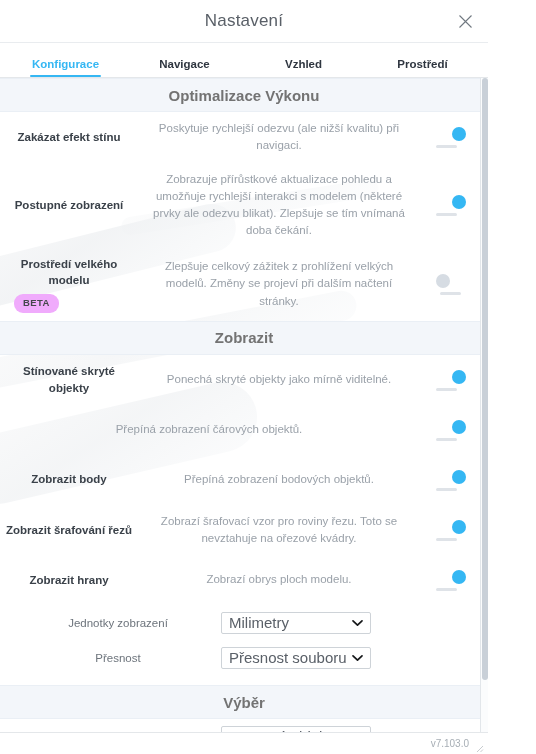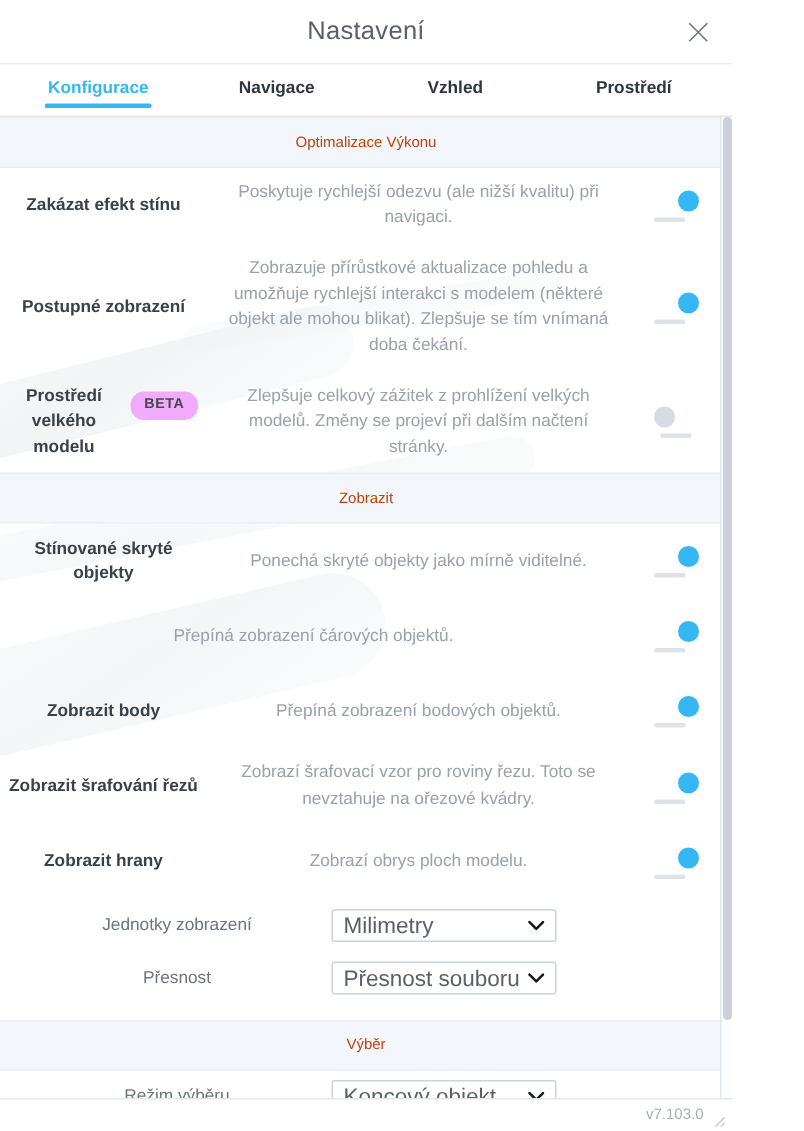--- a/index.html
+++ b/index.html
@@ -52,21 +52,21 @@
     cursor: pointer;
     border-radius: 3px;
   }
   .close-btn svg { display: block; }
 
   
   .tabs {
     flex: 0 0 35px;
     height: 35px;
     display: flex;
-    align-items: center;
+    align-items: flex-end;
     background: #ffffff;
     border-bottom: 1px solid #e4e7ea;
     padding: 0 6px;
   }
   .tab {
     flex: 1 1 0;
     position: relative;
     display: flex;
     align-items: center;
     justify-content: center;
@@ -114,23 +114,23 @@
 
   .content { position: relative; z-index: 1; }
 
   
   .section-head {
     background: #f3f6fa;
     height: 34px;
     display: flex;
     align-items: center;
     justify-content: center;
-    font-size: 10px;
-    font-weight: normal;
-    color: #c2410c;
+    font-size: 15px;
+    font-weight: bold;
+    color: #737373;
     border-top: 1px solid #eaeff5;
     border-bottom: 1px solid #eaeff5;
   }
 
   
   .row {
     display: flex;
     align-items: center;
     min-height: 50px;
     padding: 8px 0;
@@ -164,21 +164,21 @@
   .beta-badge {
     display: inline-block;
     background: #f0abfc;
     color: #44474b;
     font-size: 9.5px;
     font-weight: bold;
     letter-spacing: .4px;
     padding: 2px 9px 3px;
     border-radius: 9px;
   }
-  .row-label.with-badge { display: flex; flex-direction: row; align-items: stretch; }
+  .row-label.with-badge { display: flex; flex-direction: column; align-items: stretch; }
   .row-label.with-badge .lbl { text-align: center; }
 
   
   .toggle {
     position: relative;
     width: 36px;
     height: 22px;
     cursor: pointer;
   }
   .toggle .track {
@@ -328,21 +328,21 @@
         <div class="row-control">
           <div class="toggle">
             <span class="track"></span>
             <span class="knob"></span>
           </div>
         </div>
       </div>
 
       <div class="row">
         <div class="row-label">Postupné zobrazení</div>
-        <div class="row-desc">Zobrazuje přírůstkové aktualizace pohledu a umožňuje rychlejší interakci s modelem (některé objekt ale mohou blikat). Zlepšuje se tím vnímaná doba čekání.</div>
+        <div class="row-desc">Zobrazuje přírůstkové aktualizace pohledu a umožňuje rychlejší interakci s modelem (některé prvky ale odezvu blikat). Zlepšuje se tím vnímaná doba čekání.</div>
         <div class="row-control">
           <div class="toggle">
             <span class="track"></span>
             <span class="knob"></span>
           </div>
         </div>
       </div>
 
       <div class="row">
         <div class="row-label with-badge">

